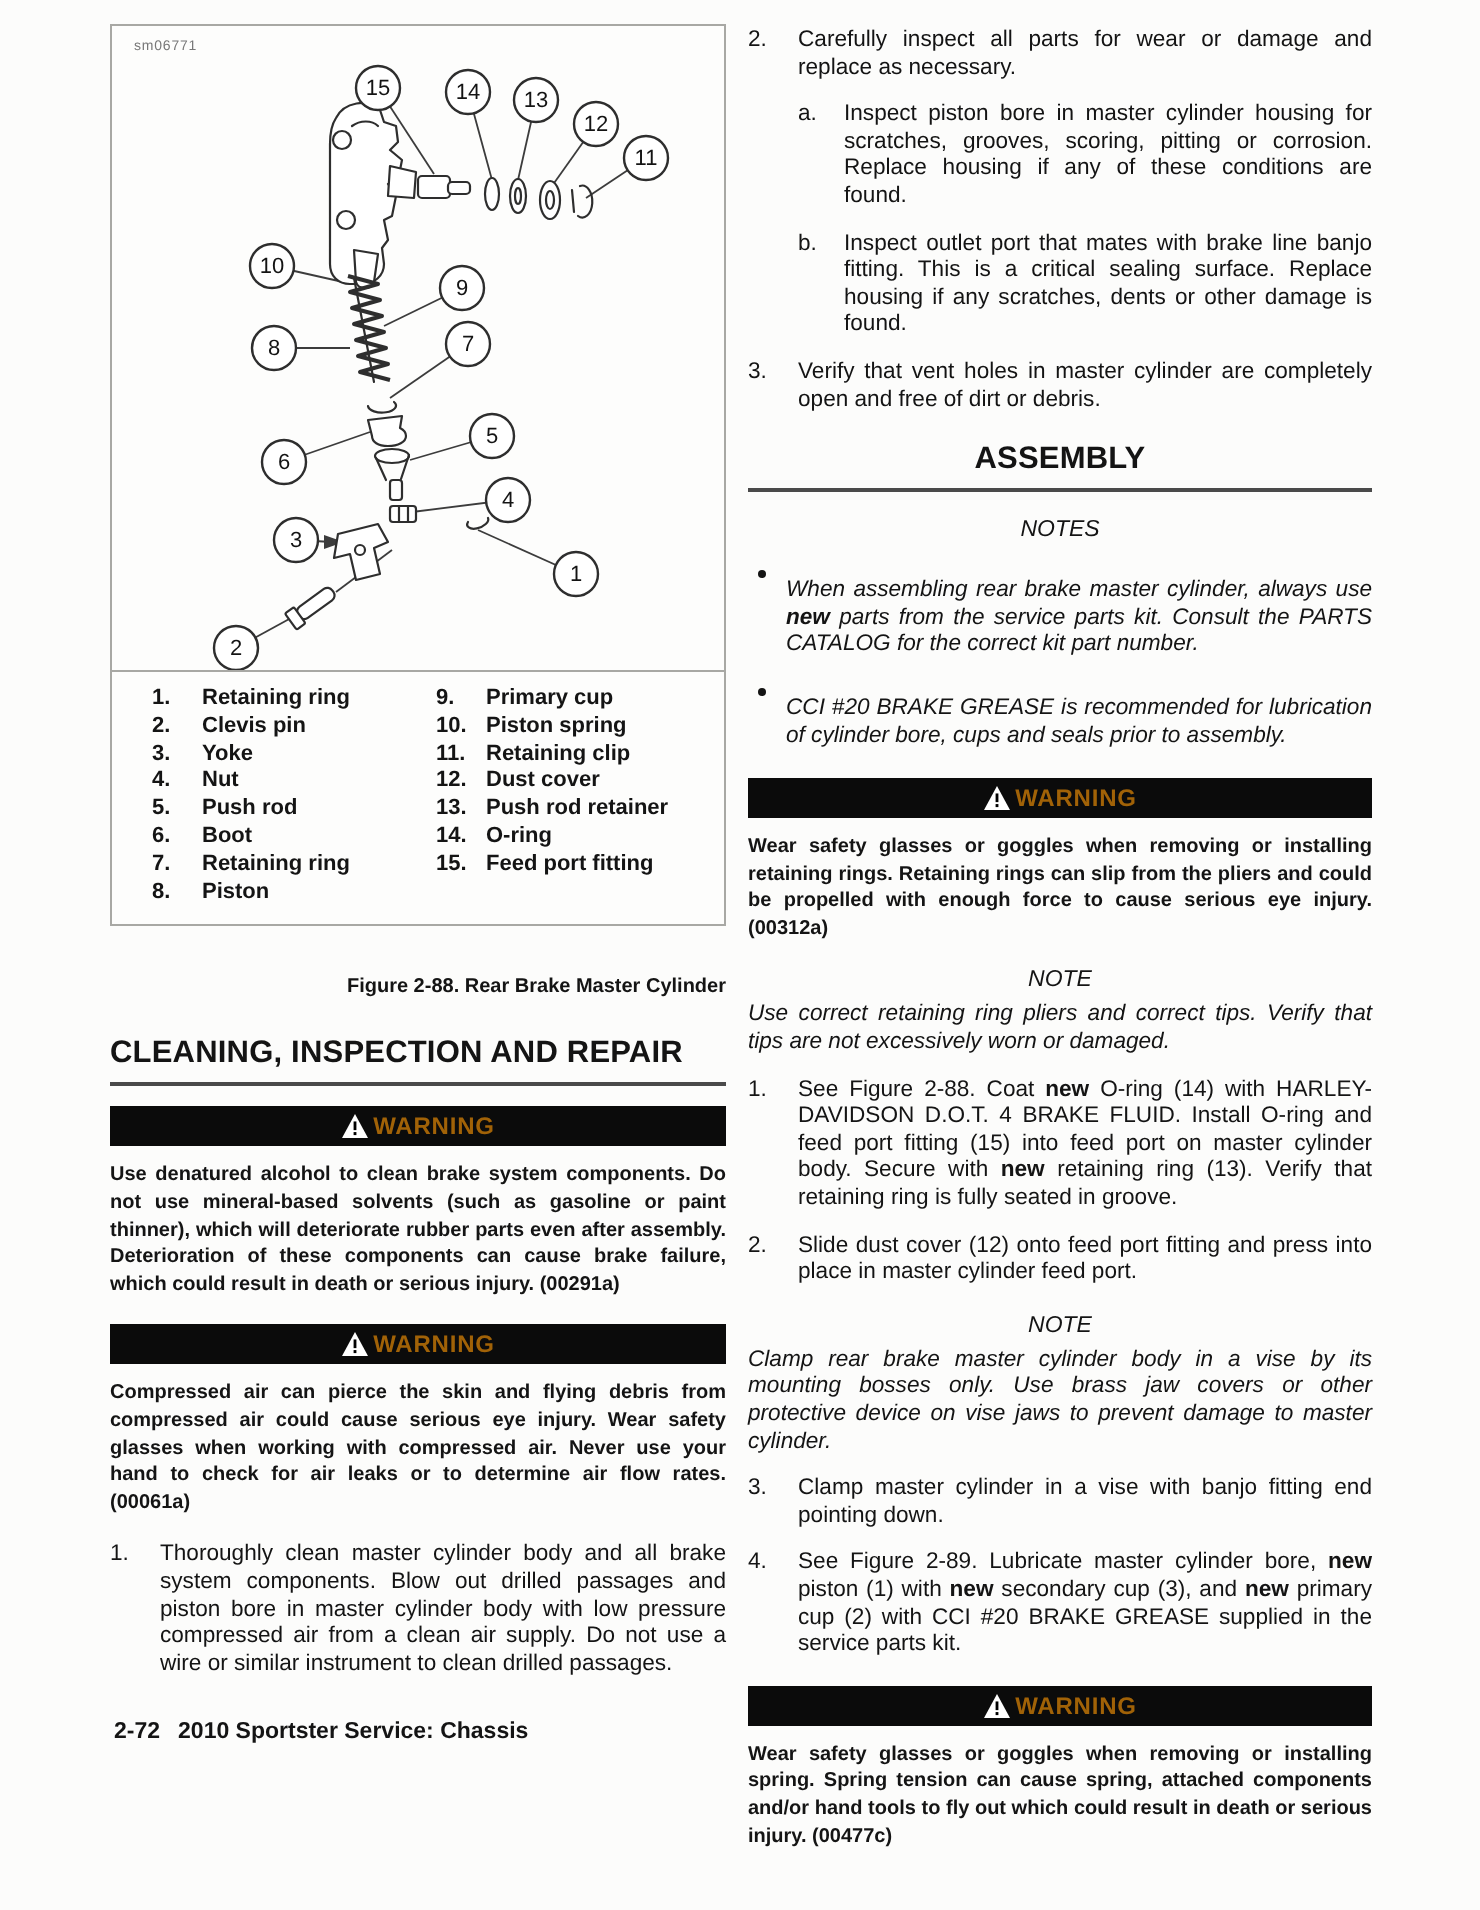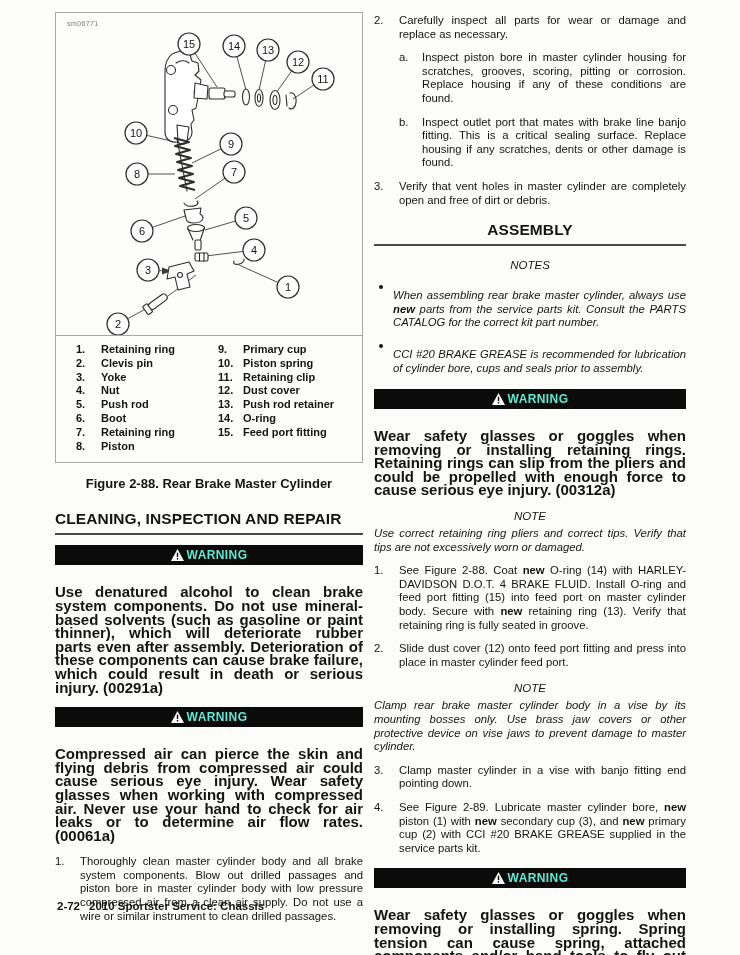--- a/index.html
+++ b/index.html
@@ -24,52 +24,52 @@
   .fw{fill:#fff;}
   .spr{stroke:#2e2e2e;stroke-width:2;fill:none;stroke-linejoin:round;}
   .ld{stroke:#3c3c3c;stroke-width:.9;}
   .co circle{fill:#fff;stroke:#2e2e2e;stroke-width:1.2;}
   .co text{font-size:11px;text-anchor:middle;fill:#141414;}
   .parts-list{border-top:1px solid #a8a8a4;display:flex;padding:7px 0 9px 20px;font-weight:bold;font-size:11px;line-height:13.8px;}
   .pcol-1{width:142px;}
   .pcol-2{width:144px;}
   .part-row{display:flex;}
   .part-num{width:25px;flex:none;}
-  .fig-caption{text-align:center;font-weight:bold;font-size:13px;margin-top:13px;}
+  .fig-caption{text-align:right;font-weight:bold;font-size:10px;margin-top:25px;}
 
   
   h1.section,h2.section{
     font-size:15.5px;font-weight:bold;margin:19px 0 0;
     padding-bottom:5px;border-bottom:2px solid #4a4a4a;letter-spacing:.1px;
   }
   .col-right h2.section{margin-top:14px;text-align:center;}
 
   
   .warnbar{
-    margin-top:10px;background:#0b0b0b;color:#5eead4;height:20px;
+    margin-top:10px;background:#0b0b0b;color:#a16207;height:20px;
     display:flex;align-items:center;justify-content:center;gap:3px;
     font-weight:bold;font-size:12px;letter-spacing:.4px;
   }
   .warnbar svg{width:13px;height:12px;display:block;}
 
-  p.bpara{font-weight:bold;font-size:15px;line-height:13.6px;text-align:justify;margin:20px 0 0;}
+  p.bpara{font-weight:bold;font-size:10px;line-height:13.6px;text-align:justify;margin:8px 0 0;}
   p.ipara{font-style:italic;font-size:11.3px;line-height:13.6px;text-align:justify;margin:5px 0 0;}
   .note-label{text-align:center;font-style:italic;font-size:11.5px;margin:13px 0 3px;}
 
   .bullet{display:flex;margin:9px 0 0;font-style:italic;font-size:11.3px;line-height:13.6px;flex-direction:column;}
   .bdot{width:4px;height:4px;background:#141414;border-radius:50%;margin:5px 0 0 5px;flex:none;}
   .btext{flex:1;margin-left:19px;text-align:justify;}
 
   .step{display:flex;margin:10px 0 0;font-size:11.3px;line-height:13.6px;}
   .step-num{width:25px;flex:none;}
   .step-text{flex:1;text-align:justify;}
   .substep{margin-left:25px;}
   .substep .step-num{width:23px;}
 
-  .footer{position:absolute;left:57px;top:900px;font-weight:bold;font-size:11.5px;}
+  .footer{position:absolute;left:57px;top:860px;font-weight:bold;font-size:11.5px;}
   .footer .fpg{margin-right:9px;}
 </style>
 </head>
 <body>
 
 <div class="page">
 
   <div class="col col-left">
 
     <div class="figure-box">

